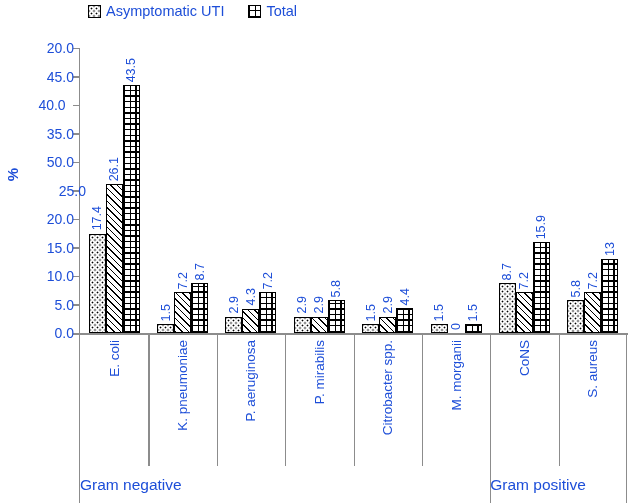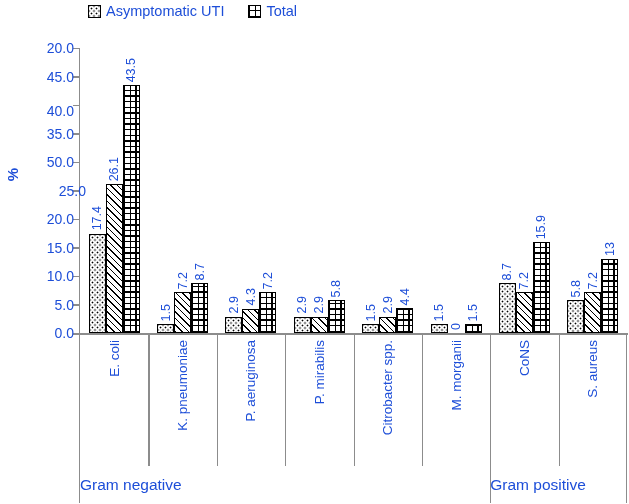--- a/index.html
+++ b/index.html
@@ -132,21 +132,21 @@
       <div class="axis-line" style="left: 216.75px; top: 333px; width: 1.2px; height: 133px;"></div>
       <div class="axis-line" style="left: 285.125px; top: 333px; width: 1.2px; height: 133px;"></div>
       <div class="axis-line" style="left: 353.5px; top: 333px; width: 1.2px; height: 133px;"></div>
       <div class="axis-line" style="left: 421.875px; top: 333px; width: 1.2px; height: 133px;"></div>
       <div class="axis-line" style="left: 490.25px; top: 333px; width: 1.2px; height: 170px;"></div>
       <div class="axis-line" style="left: 558.625px; top: 333px; width: 1.2px; height: 133px;"></div>
       <div class="axis-line" style="left: 625.8px; top: 333px; width: 1.2px; height: 170px;"></div>
     </div>
 <div class="ytick-label" style="left: 30px; top: 40px;">20.0</div>
     <div class="ytick-label" style="left: 30px; top: 68.5px;">45.0</div>
-    <div class="ytick-label" style="left: 30px; top: 103px;">40.0</div>
+    <div class="ytick-label" style="left: 30px; top: 97px; text-align: center;">40.0</div>
     <div class="ytick-label" style="left: 30px; top: 125.5px;">35.0</div>
     <div class="ytick-label" style="left: 30px; top: 154px;">50.0</div>
     <div class="ytick-label" style="left: 42px; top: 182.5px;">25.0</div>
     <div class="ytick-label" style="left: 30px; top: 211px;">20.0</div>
     <div class="ytick-label" style="left: 30px; top: 239.5px;">15.0</div>
     <div class="ytick-label" style="left: 30px; top: 268px;">10.0</div>
     <div class="ytick-label" style="left: 30px; top: 296.5px; text-align: right;">5.0</div>
     <div class="ytick-label" style="left: 30px; top: 325px;">0.0</div>
   </div>
 

